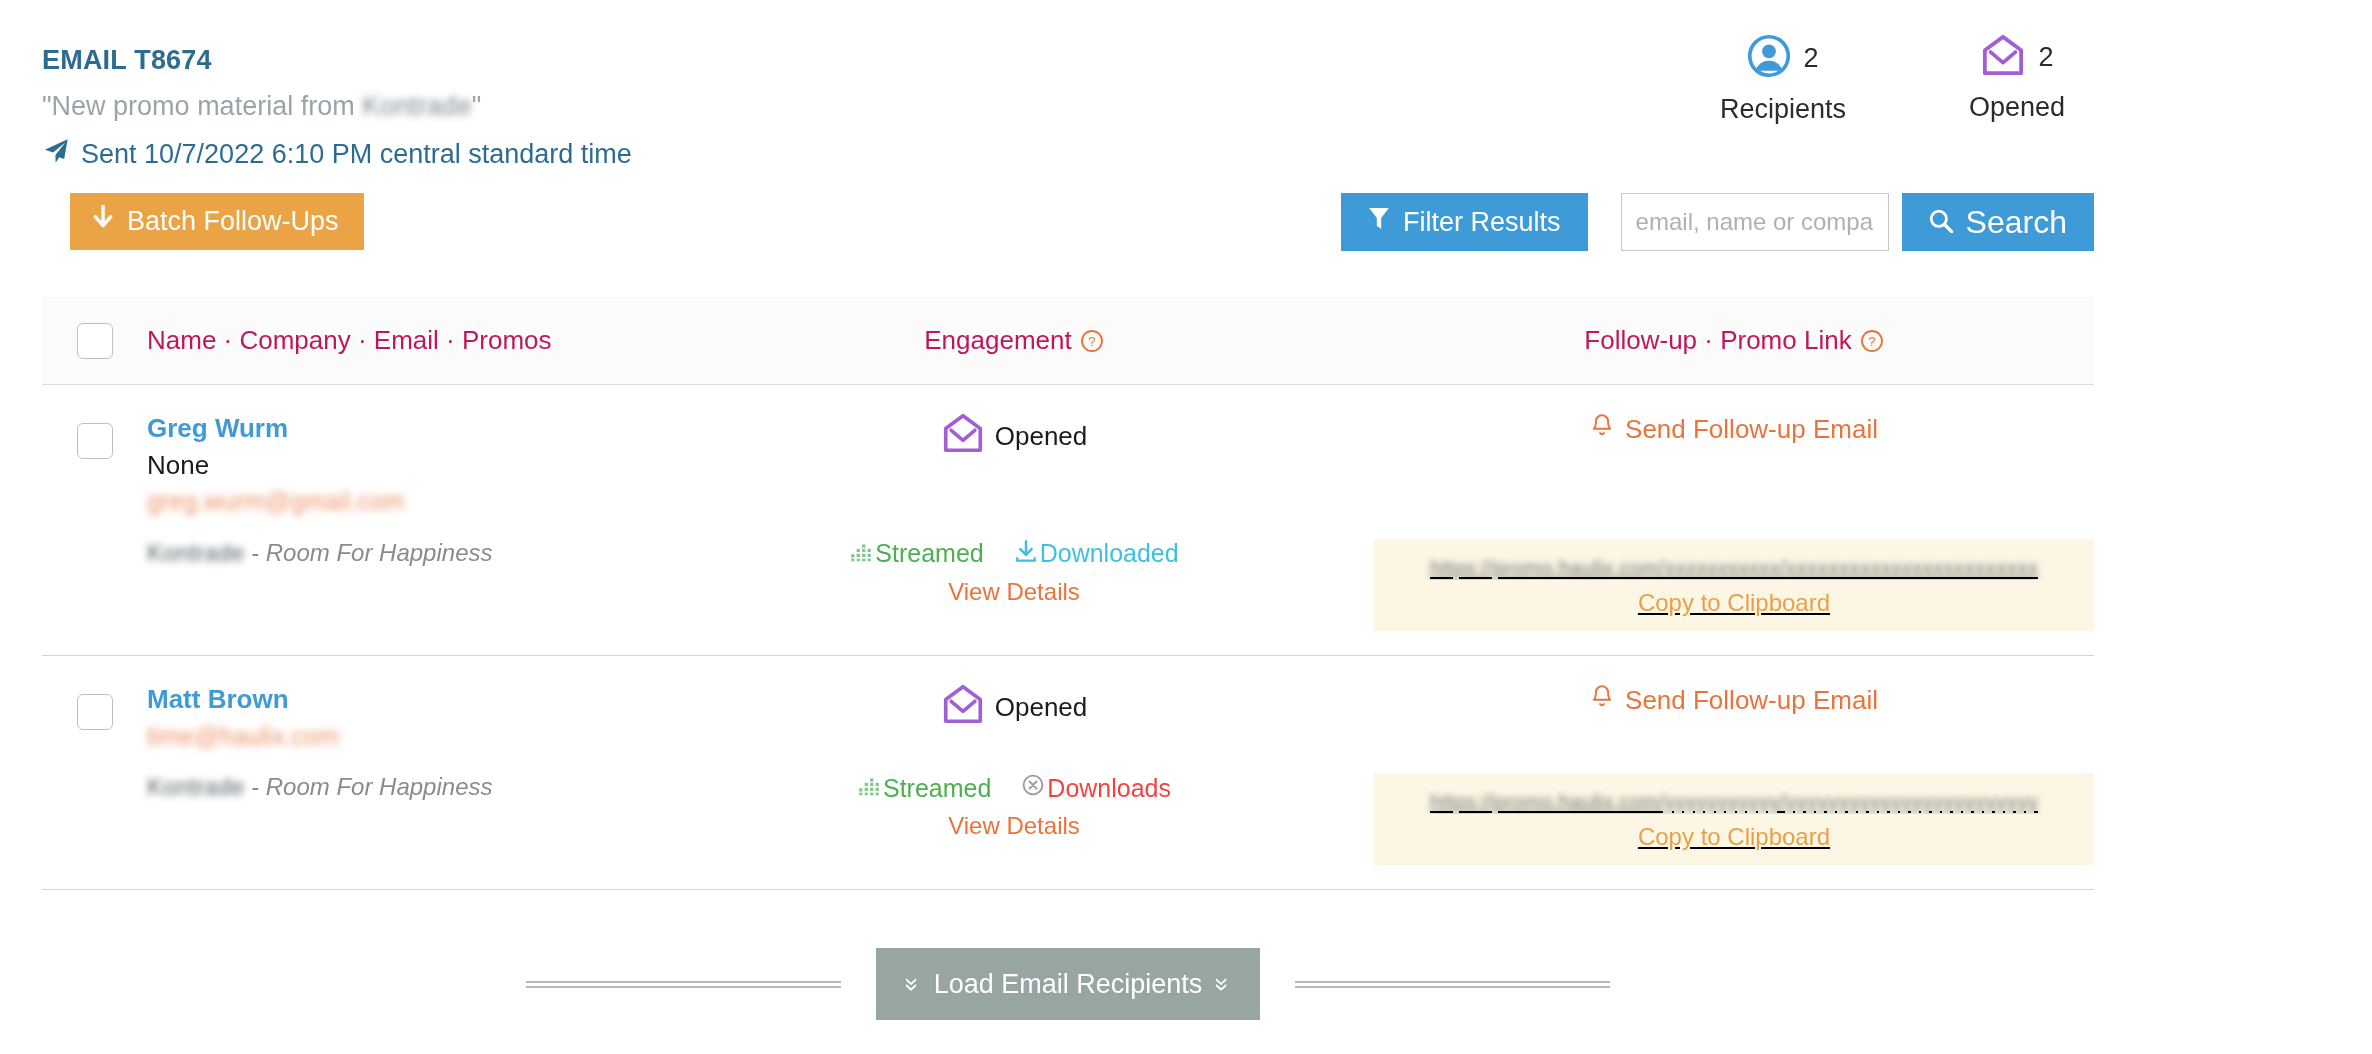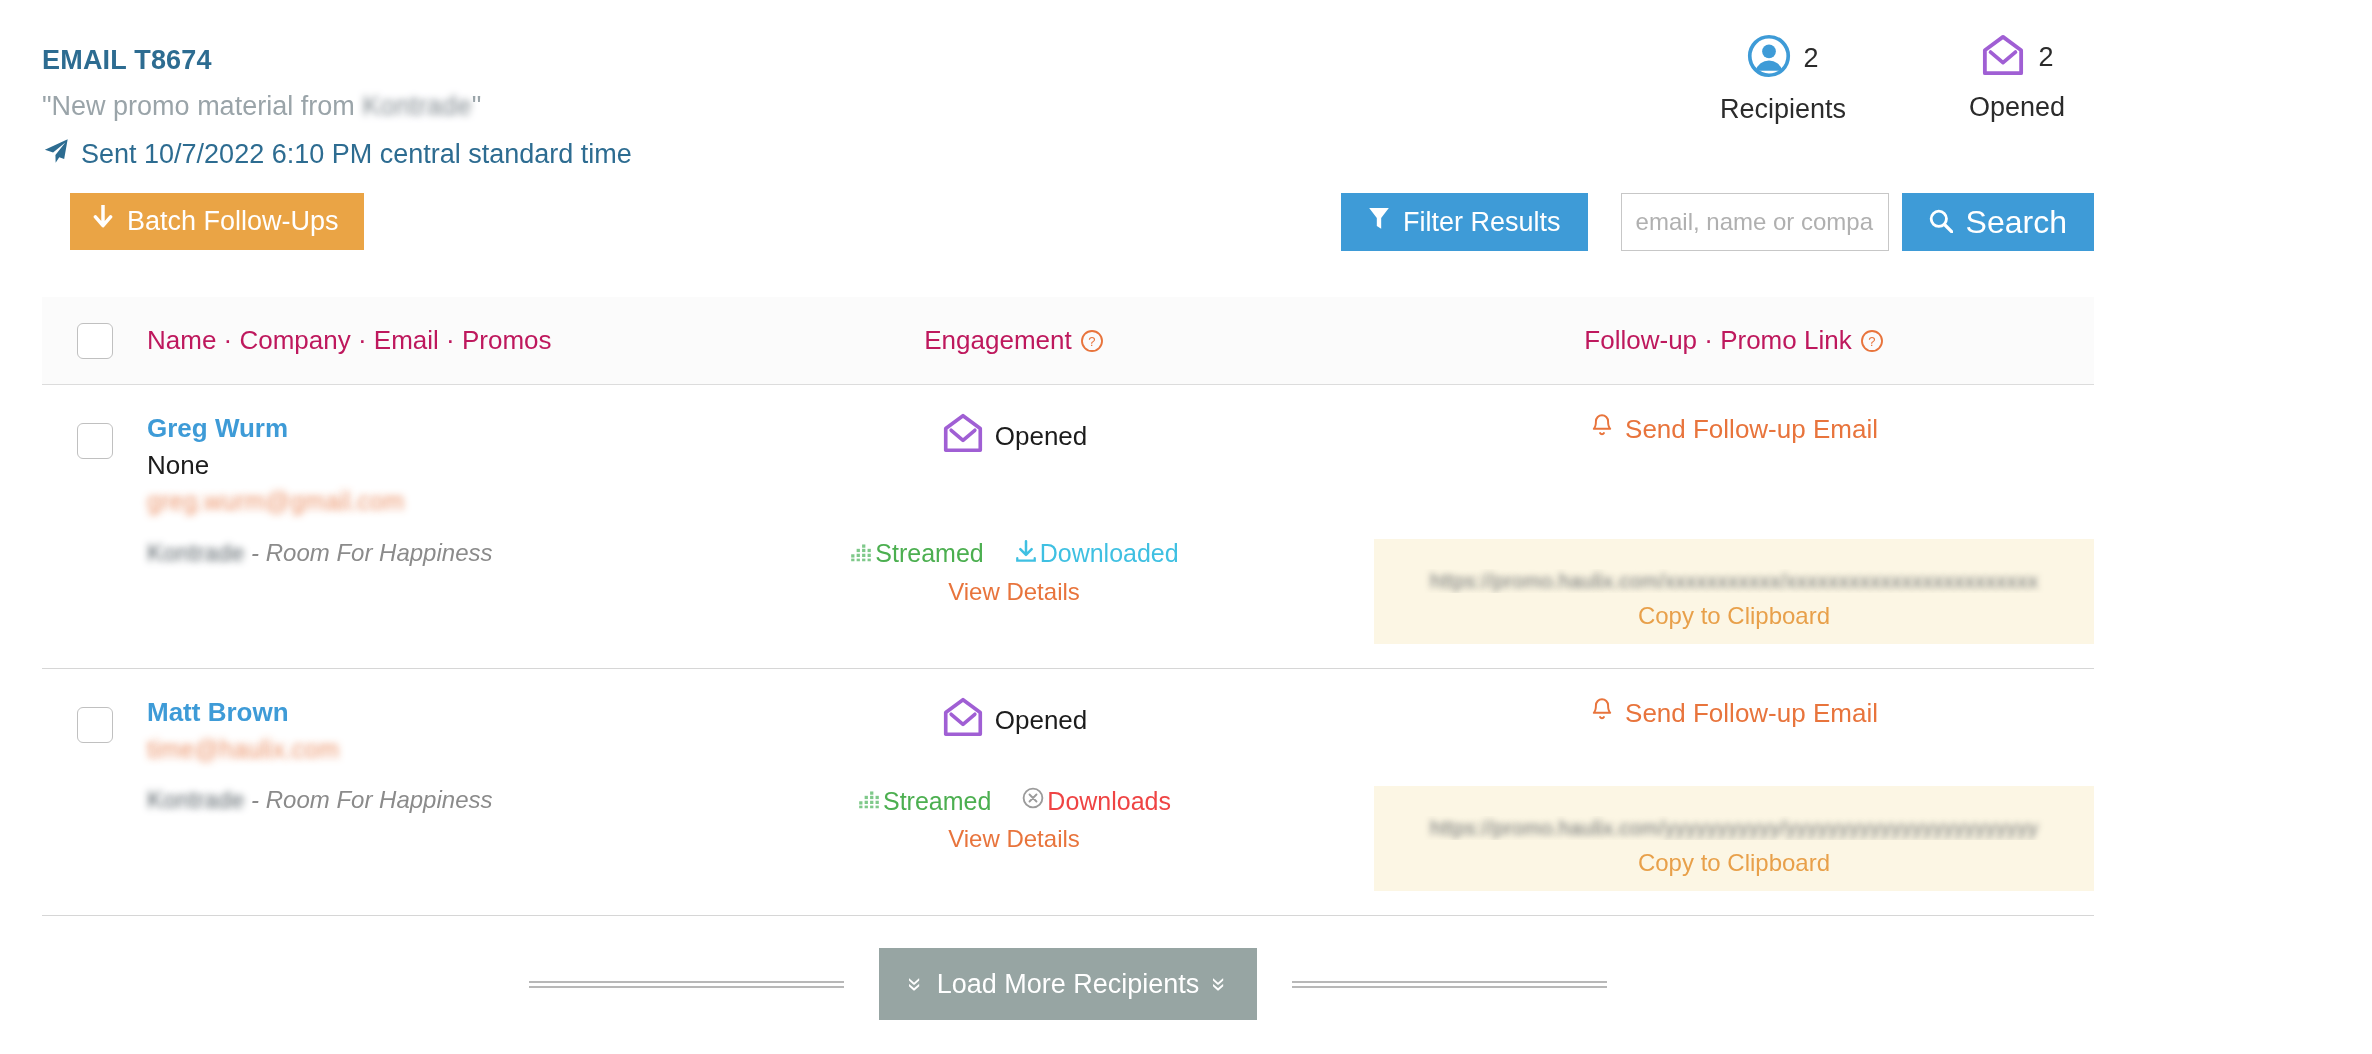--- a/index.html
+++ b/index.html
@@ -121,21 +121,21 @@
   .view-details {
     text-align: center; font-size: 24px; color: #e8743c;
     margin-top: 9px; cursor: pointer;
   }
 
   .followup {
     display: inline-flex; align-items: center; justify-content: center; gap: 11px;
     font-size: 26px; color: #e8743c; cursor: pointer;
   }
   .promobox {
-    background: #fcf6e4; padding: 30px 0 14px 0; width: 100%;
+    background: #fcf6e4; padding: 17px 0 14px 0; width: 100%; text-decoration: underline;
   }
   .promobox .url-blur {
     display: block; text-align: center; font-size: 21px;
     color: transparent; text-shadow: 0 0 6px rgba(90,95,100,0.9);
     white-space: nowrap; overflow: hidden; user-select: none;
   }
   .copy-clip {
     display: block; text-align: center; font-size: 24px;
     color: #e8a04a; margin-top: 9px; cursor: pointer;
   }
@@ -430,19 +430,19 @@
         </div>
       </div>
     </div>
 
   </div>
 
   <div class="loadmore-wrap">
     <div class="rule left"></div>
     <button class="btn-loadmore">
       <span class="chev" style="display: inline-block; transform: rotate(90deg);">»</span>
-      <span>Load More Recipients</span>
+      <span>Load Email Recipients</span>
       <span class="chev" style="display: inline-block; transform: rotate(90deg);">»</span>
     </button>
     <div class="rule right"></div>
   </div>
 
 </div>
 
 </body></html>

